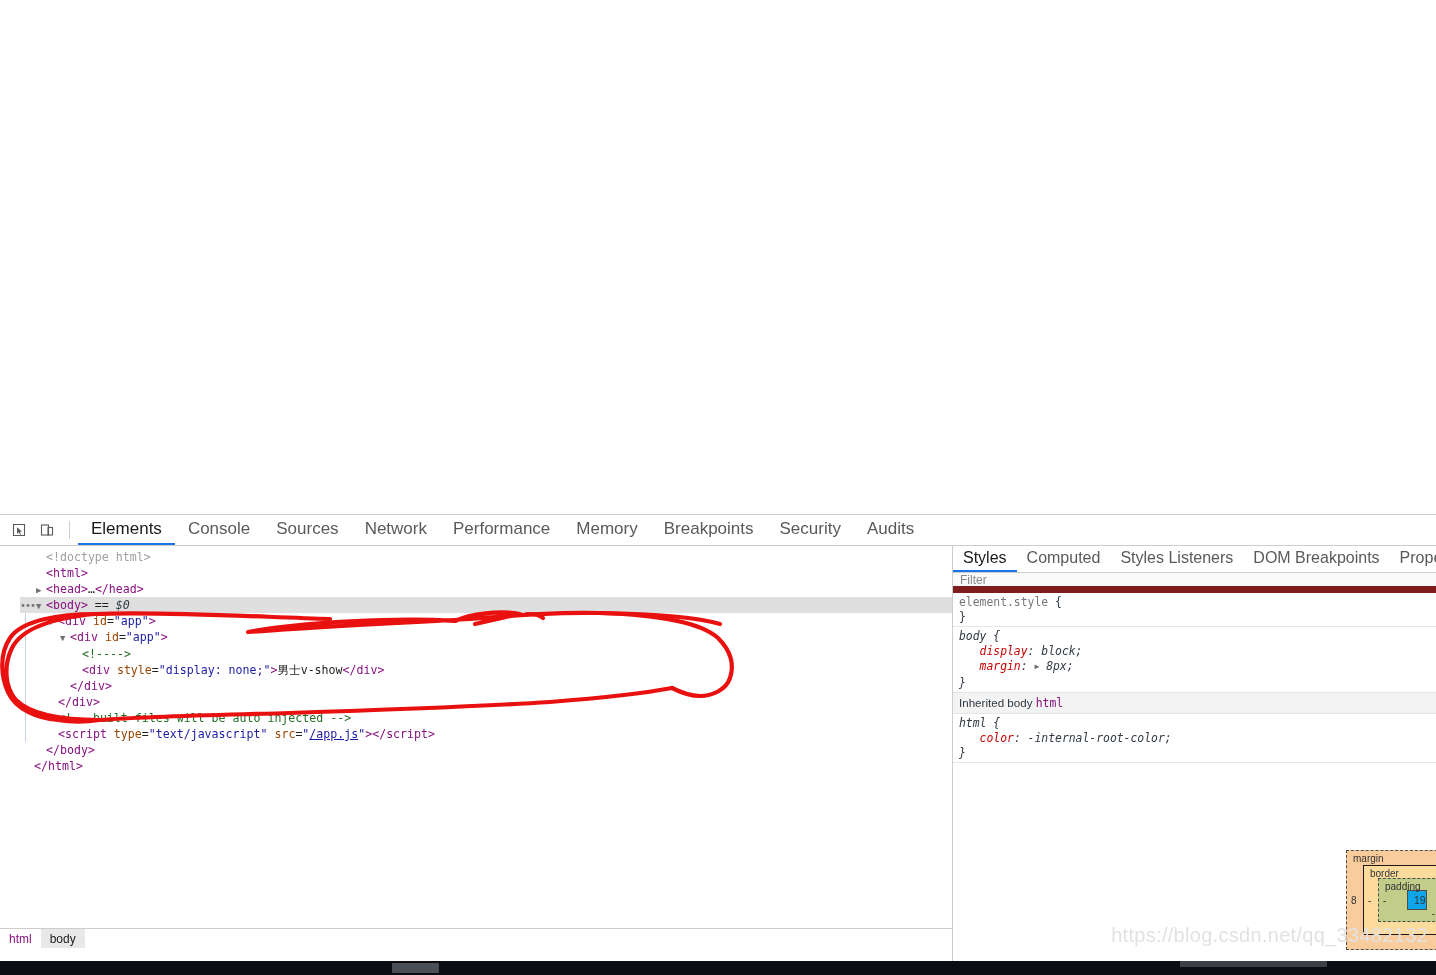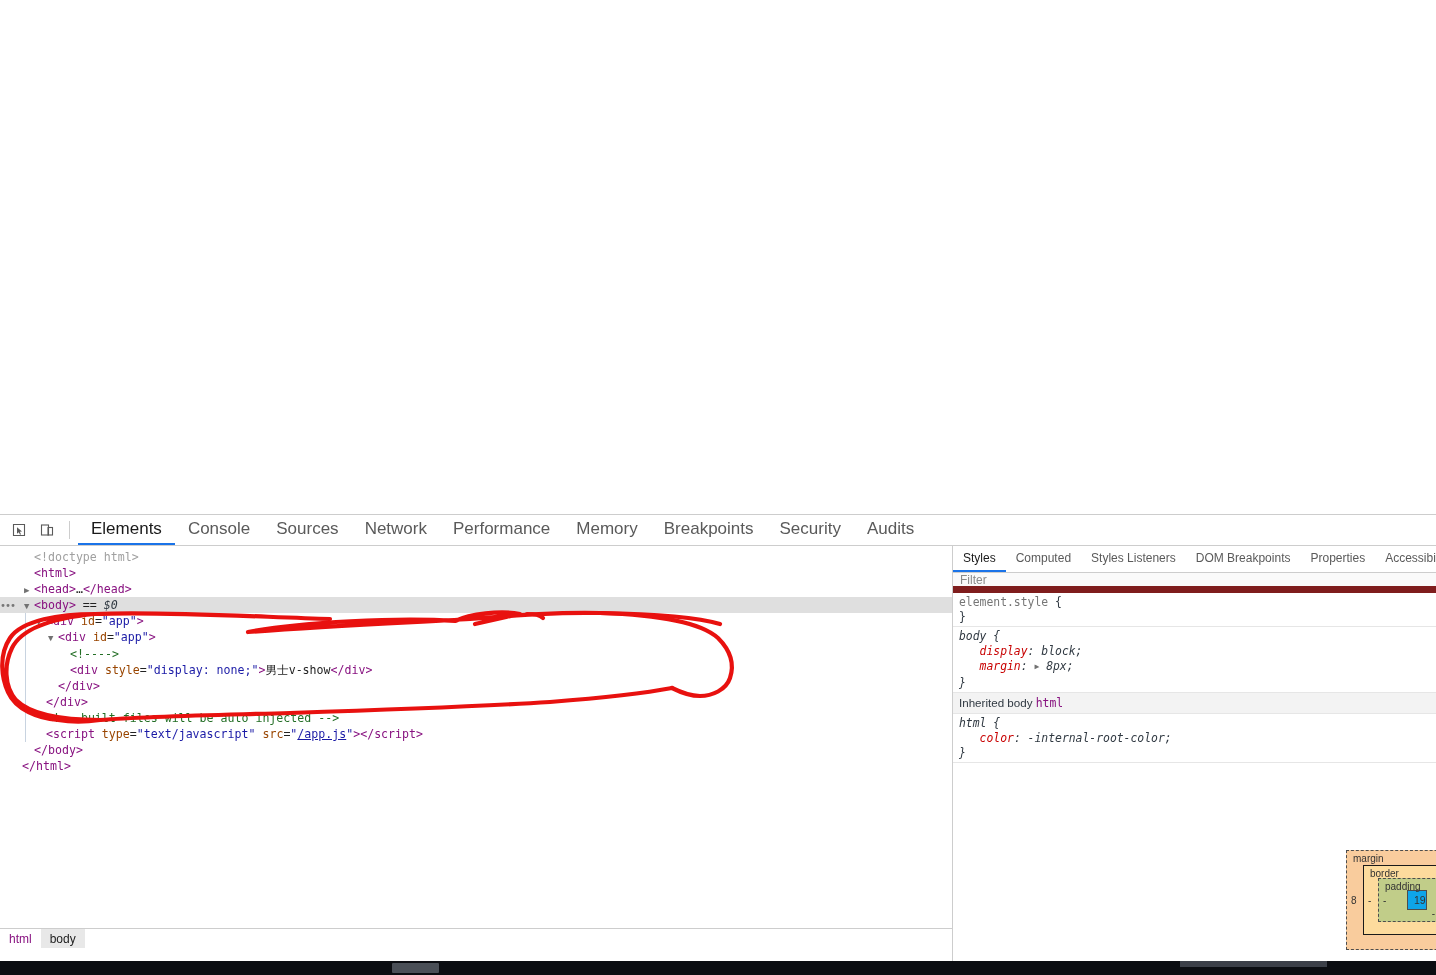--- a/index.html
+++ b/index.html
@@ -97,22 +97,23 @@
     font-family: "DejaVu Sans Mono", "Liberation Mono", monospace;
     font-size: 11.6px;
     line-height: 16.1px;
     color: #222222;
     padding-top: 3px;
     white-space: pre;
   }
   .dom-line {
     position: relative;
     height: 16.1px;
-    padding-left: 12px;
+    padding-left: 4px;
     white-space: pre;
+    margin-left: 20px;
   }
   .dom-line.selected {
     background: #dfdfdf;
   }
   .tok-doctype { color: #a0a0a0; }
   .tok-tag { color: #881280; }
   .tok-attr-name { color: #994500; }
   .tok-attr-val { color: #1a1aa6; }
   .tok-comment { color: #236e25; }
   .tok-text { color: #222222; }
@@ -155,21 +156,21 @@
     display: flex;
     height: 27px;
     border-bottom: 1px solid #cdcdcd;
     align-items: stretch;
     box-sizing: border-box;
   }
   .st-tab {
     padding: 0 10px;
     display: flex;
     align-items: center;
-    font-size: 12px;
+    font-size: 16px;
     color: #5a5a5a;
     cursor: pointer;
     border-bottom: 2px solid transparent;
     box-sizing: border-box;
     white-space: nowrap;
   }
   .st-tab.active {
     color: #1a1a1a;
     border-bottom: 2px solid #1a73e8;
   }
@@ -467,20 +468,21 @@
                 <span class="bm-val-right-in">-</span>
                 <div class="bm-content">1904</div>
               </div>
             </div>
           </div>
         </div>
       </div>
 
     </div>
 
+    <div class="watermark">https://blog.csdn.net/qq_33482132</div>
   </div>
 
   <svg class="annotation" viewBox="0 0 1436 447" preserveAspectRatio="none">
     <path d="M 248,118
              C 300,108 400,103 455,107
              C 470,100 500,96 520,100
              L 475,110
              M 248,118
              C 330,112 420,108 470,105
              C 520,101 560,98 600,99

